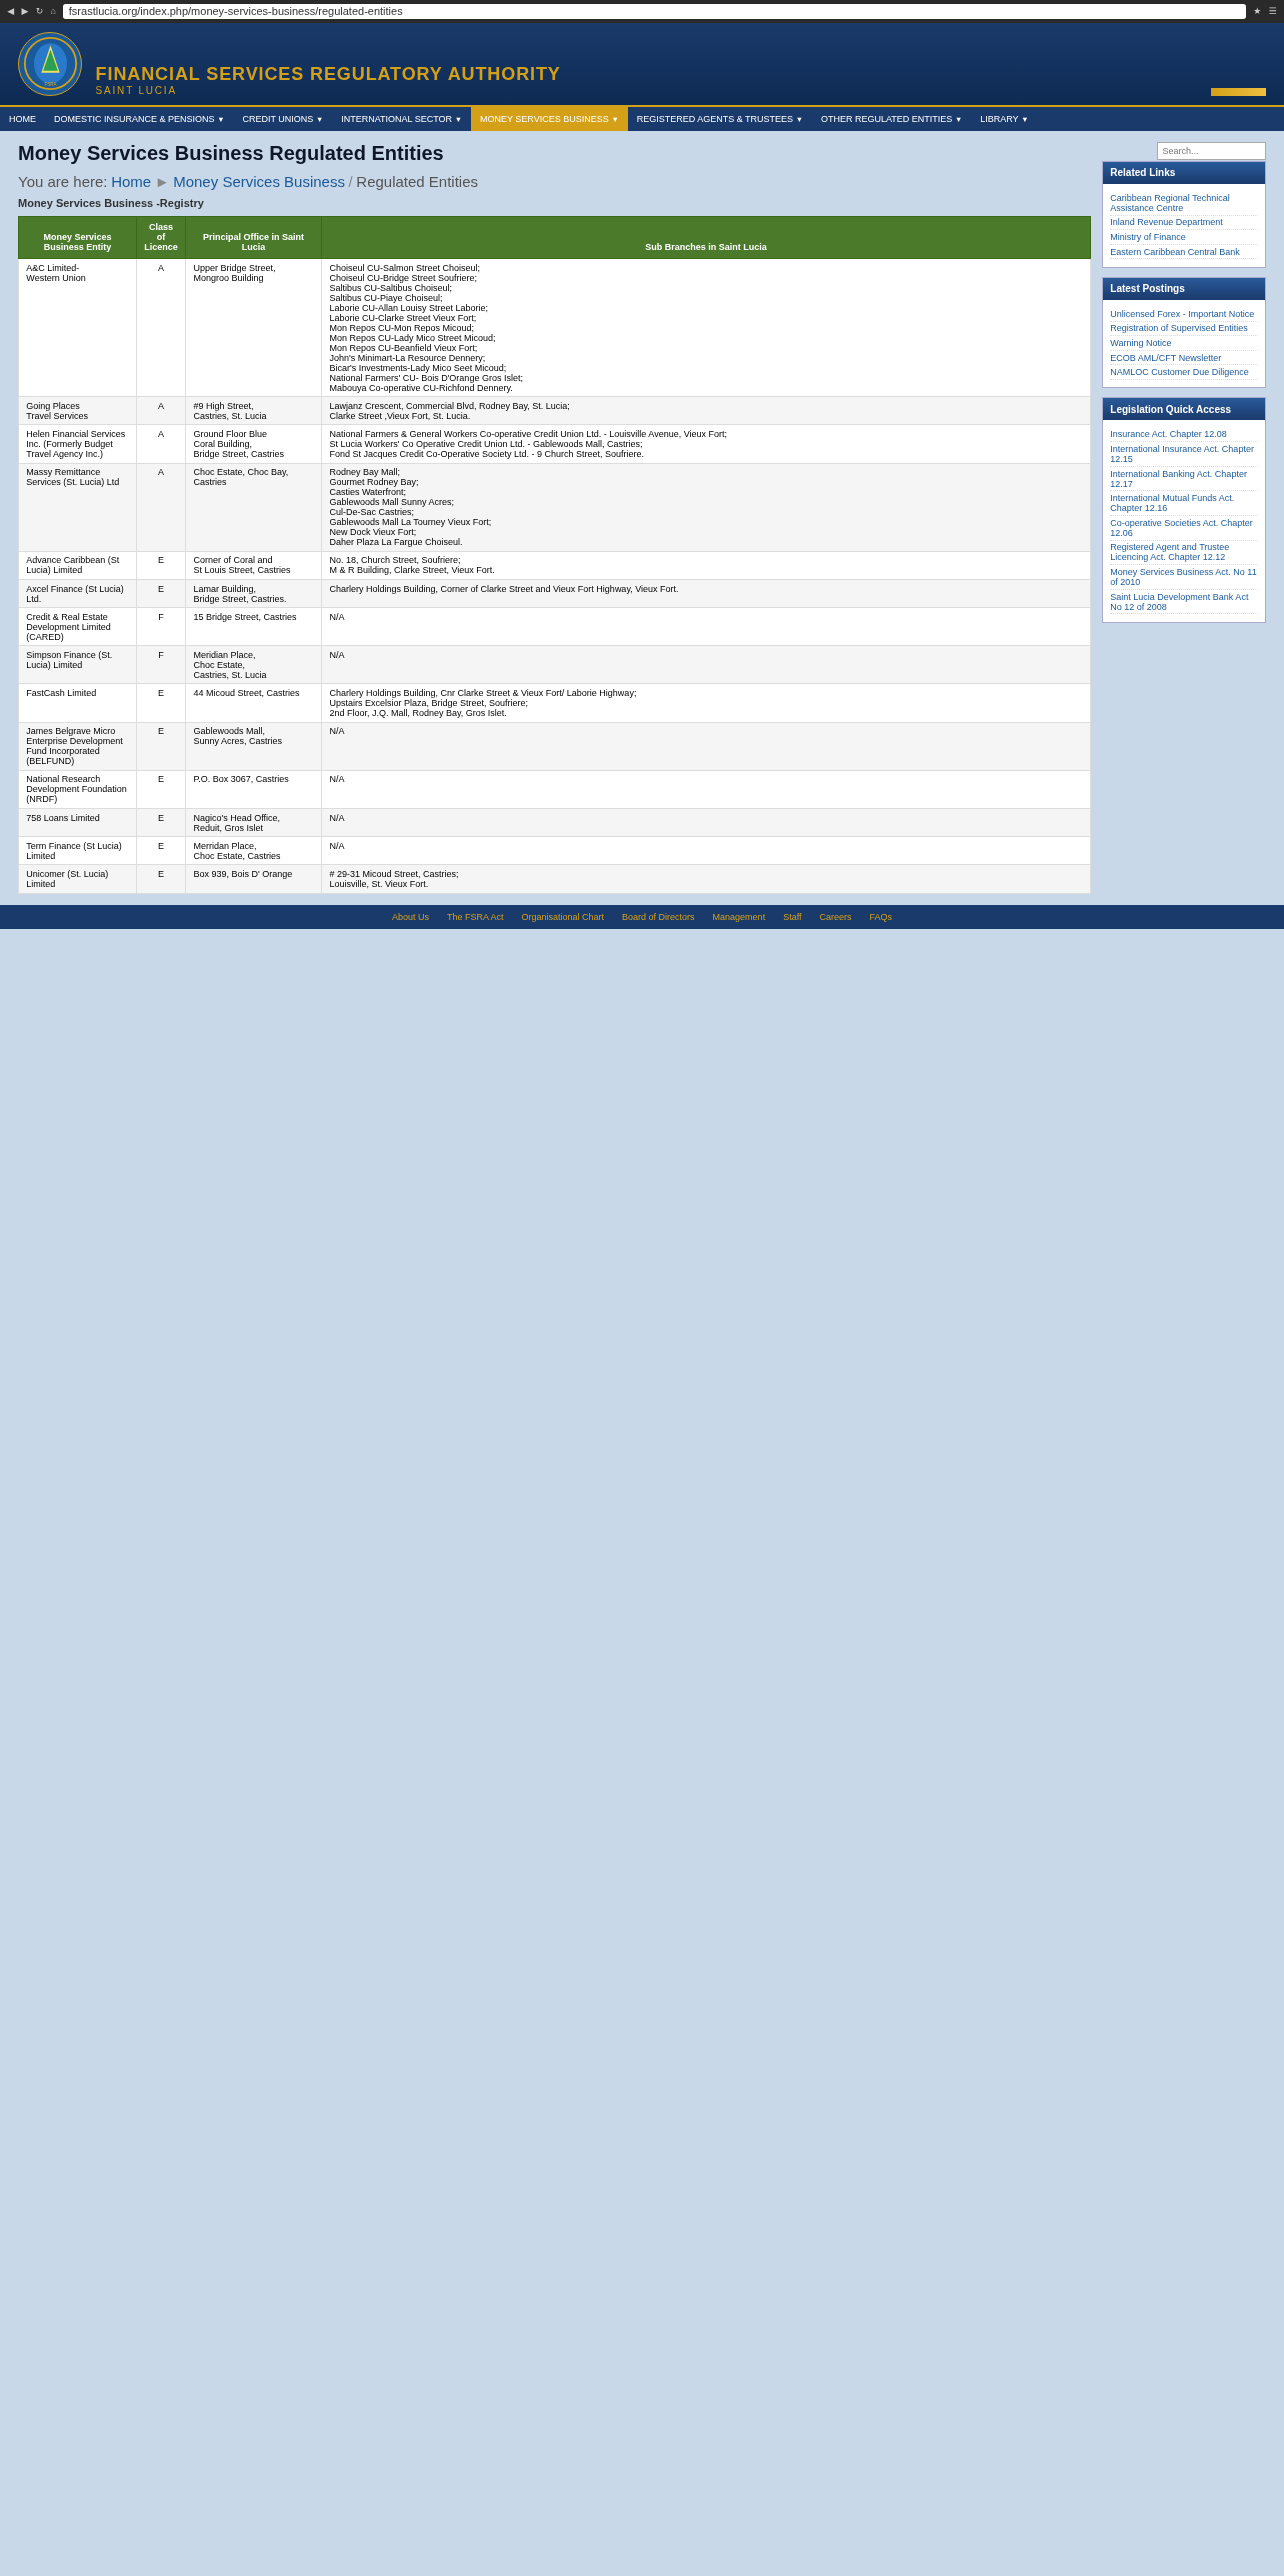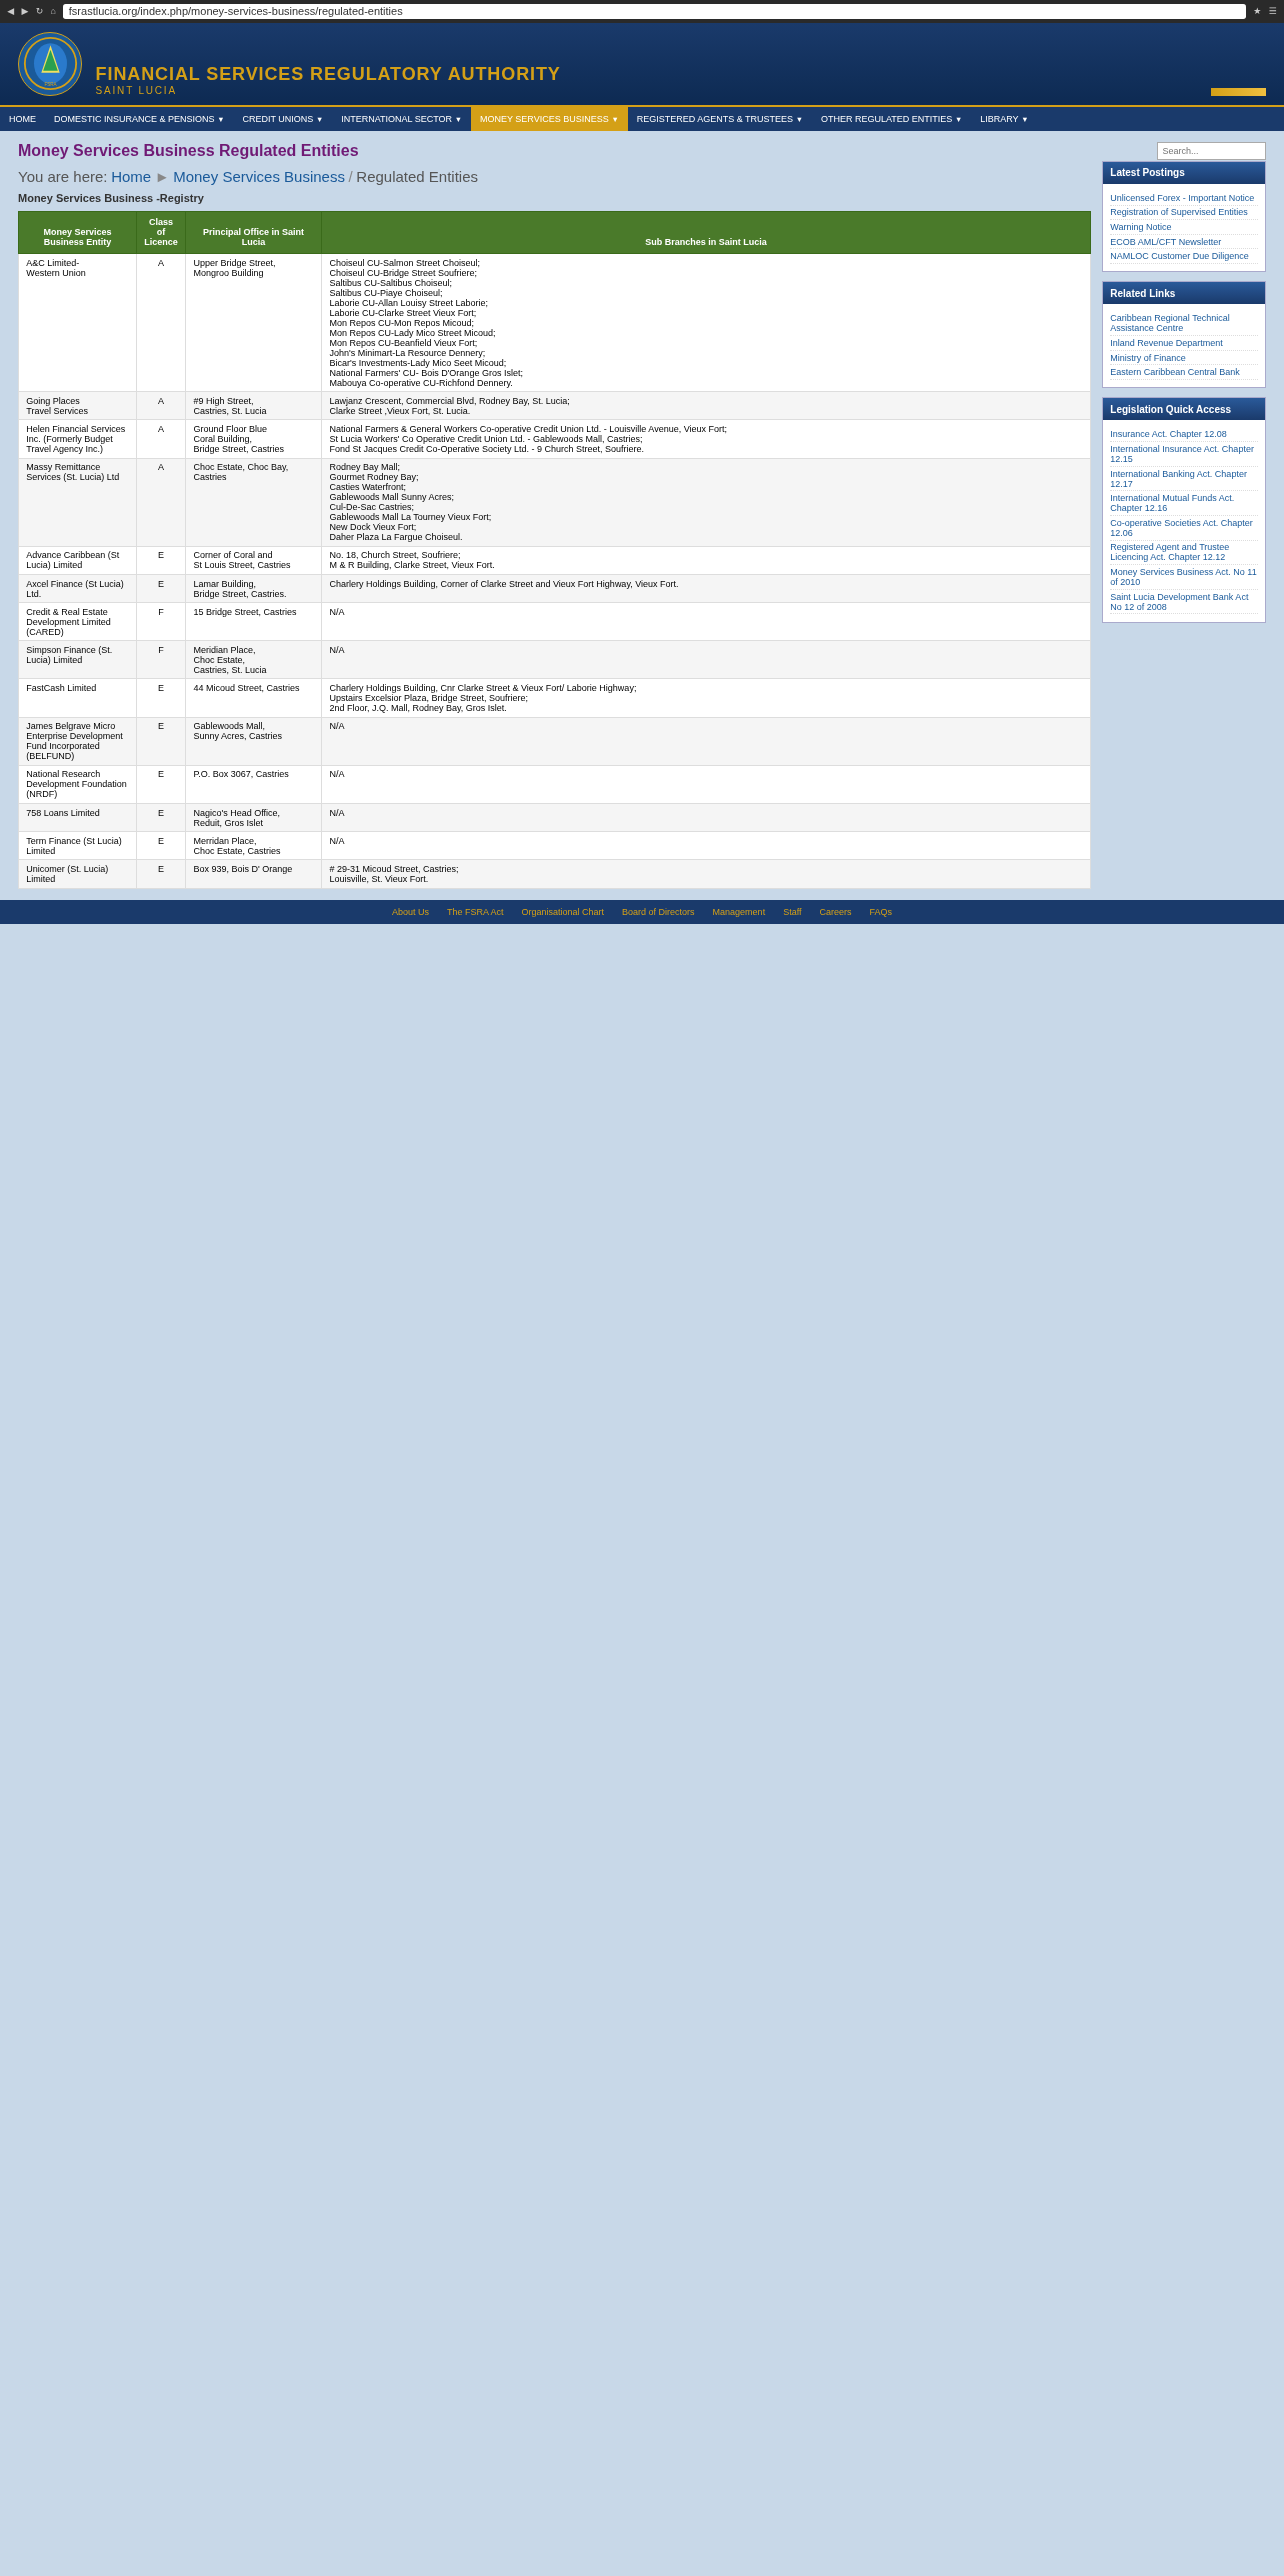--- a/index.html
+++ b/index.html
@@ -76,22 +76,22 @@
       display: flex;
       gap: 11px;
       padding: 11px 18px;
       background: #c8d8e8;
     }
     .content-area { flex: 1; }
     .sidebar { width: 164px; flex-shrink: 0; }
 
     
     .page-title {
-      color: #701a75;
-      font-size: 16px;
+      color: #0f172a;
+      font-size: 20px;
       font-weight: bold;
       margin-bottom: 7.3px;
     }
     .breadcrumb {
       font-size: 15px;
       color: #555;
       margin-bottom: 7.3px;
       display: flex;
       align-items: center;
       gap: 3.6px;
@@ -388,40 +388,40 @@
 
   </div>
 
   <div class="sidebar">
 
     <div class="search-box">
       <input type="text" class="search-input" placeholder="Search..." style="">
     </div>
 
     <div class="sidebar-box">
+      <div class="sidebar-box-title">Related Links</div>
+      <div class="sidebar-box-content">
+        <ul id="related-links-list">
+            <li><a href="#">Caribbean Regional Technical Assistance Centre</a></li>
+            <li><a href="#">Inland Revenue Department</a></li>
+            <li><a href="#">Ministry of Finance</a></li>
+            <li><a href="#">Eastern Caribbean Central Bank</a></li>
+          </ul>
+      </div>
+    </div>
+
+    <div class="sidebar-box">
       <div class="sidebar-box-title">Latest Postings</div>
       <div class="sidebar-box-content">
         <ul id="latest-postings-list">
             <li><a href="#">Unlicensed Forex - Important Notice</a></li>
             <li><a href="#">Registration of Supervised Entities</a></li>
             <li><a href="#">Warning Notice</a></li>
             <li><a href="#">ECOB AML/CFT Newsletter</a></li>
             <li><a href="#">NAMLOC Customer Due Diligence</a></li>
-          </ul>
-      </div>
-    </div>
-
-    <div class="sidebar-box">
-      <div class="sidebar-box-title">Related Links</div>
-      <div class="sidebar-box-content">
-        <ul id="related-links-list">
-            <li><a href="#">Caribbean Regional Technical Assistance Centre</a></li>
-            <li><a href="#">Inland Revenue Department</a></li>
-            <li><a href="#">Ministry of Finance</a></li>
-            <li><a href="#">Eastern Caribbean Central Bank</a></li>
           </ul>
       </div>
     </div>
 
     <div class="sidebar-box">
       <div class="sidebar-box-title">Legislation Quick Access</div>
       <div class="sidebar-box-content">
         <ul id="legislation-list">
             <li><a href="#">Insurance Act. Chapter 12.08</a></li>
             <li><a href="#">International Insurance Act. Chapter 12.15</a></li>

